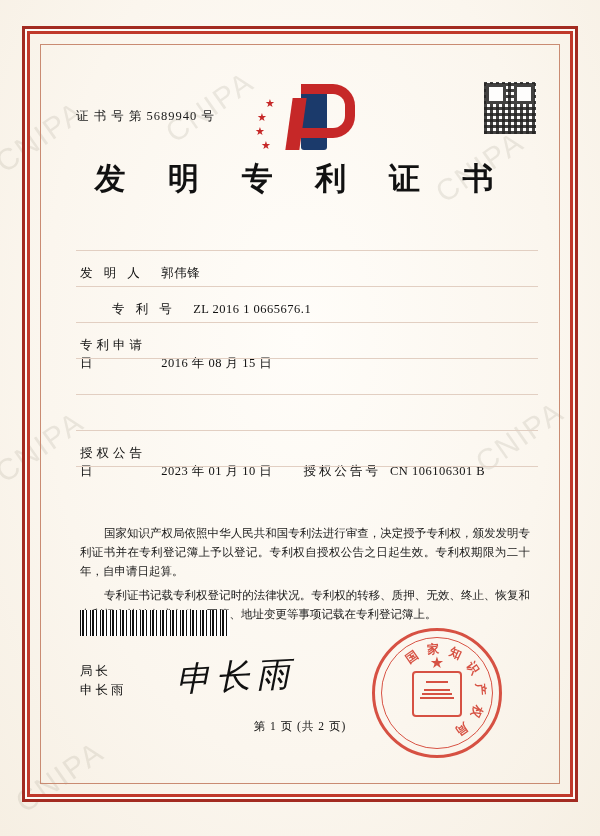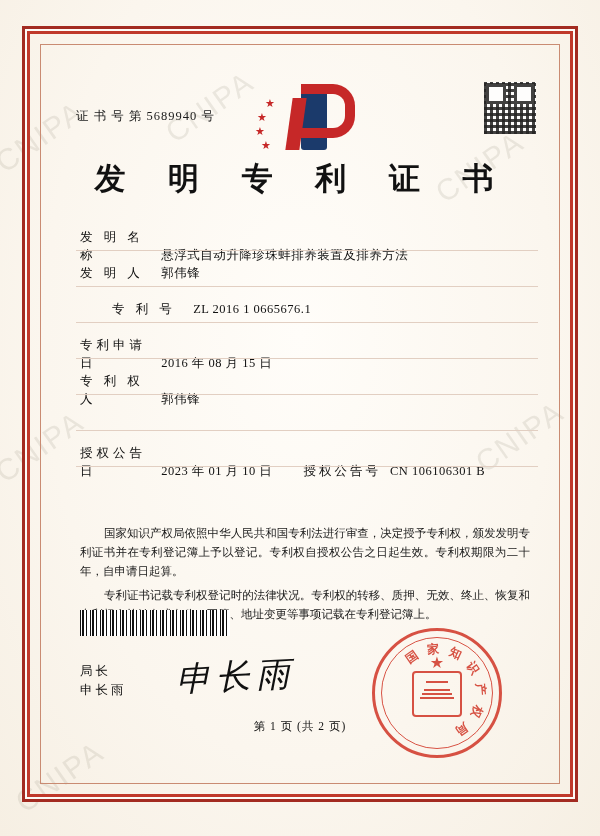--- a/index.html
+++ b/index.html
@@ -197,48 +197,40 @@
       <div class="p-bowl"></div>
       <div class="p-red"></div>
       <div class="star" style="left:20px;top:18px;">★</div>
       <div class="star" style="left:12px;top:32px;">★</div>
       <div class="star" style="left:10px;top:46px;">★</div>
       <div class="star" style="left:16px;top:60px;">★</div>
     </div>
 
     <div id="title">发 明 专 利 证 书</div>
 
-    <div class="field" style="top:178px;">
-      <span class="lab">发 明 名 称</span>
-      <span class="val">悬浮式自动升降珍珠蚌排养装置及排养方法</span>
-    </div>
     <div class="rule" style="top:200px;"></div>
 
     <div class="field" style="top:214px;">
       <span class="lab">发 明 人</span>
       <span class="val">郭伟锋</span>
     </div>
     <div class="rule" style="top:236px;"></div>
 
     <div class="field" style="top:250px;margin-left:32px;">
       <span class="lab">专 利 号</span>
       <span class="val">ZL 2016 1 0665676.1</span>
     </div>
     <div class="rule" style="top:272px;"></div>
 
     <div class="field" style="top:286px;">
       <span class="lab">专利申请日</span>
       <span class="val">2016 年 08 月 15 日</span>
     </div>
     <div class="rule" style="top:308px;"></div>
 
-    <div class="field" style="top:322px;">
-      <span class="lab">专 利 权 人</span>
-      <span class="val">郭伟锋</span>
-    </div>
     <div class="rule" style="top:344px;"></div>
 
     <div class="rule" style="top:380px;"></div>
 
     <div class="field" style="top:394px;">
       <span class="lab">授权公告日</span>
       <span class="val">2023 年 01 月 10 日</span>
       <span class="val" style="margin-left:28px;letter-spacing:3px;">授权公告号</span>
       <span class="val" style="margin-left:6px;">CN 106106301 B</span>
     </div>

